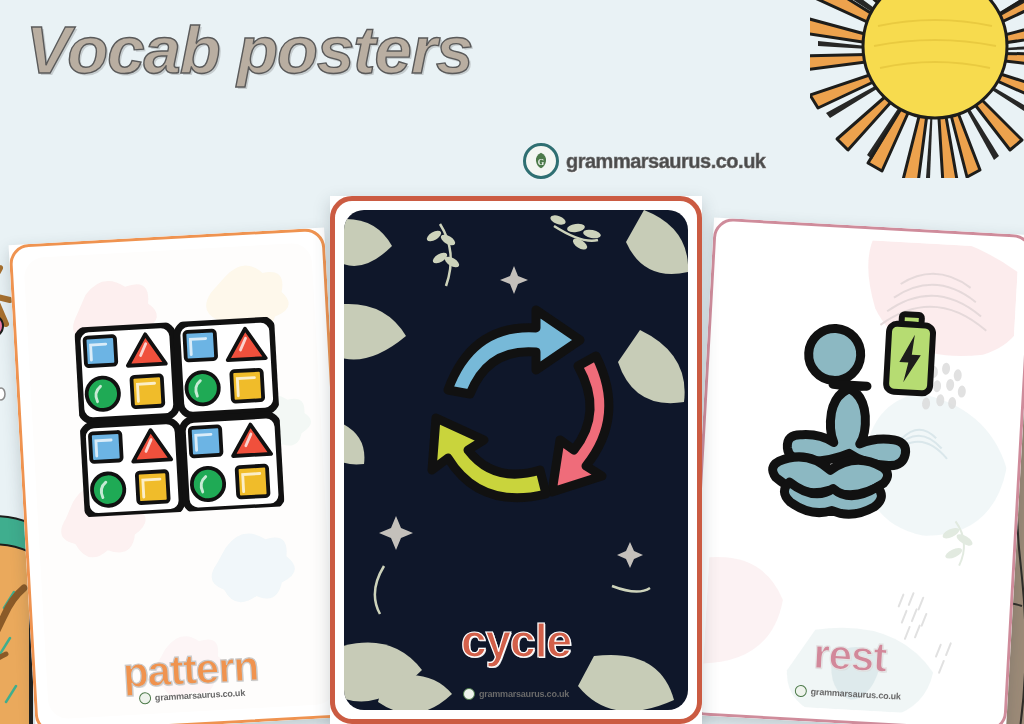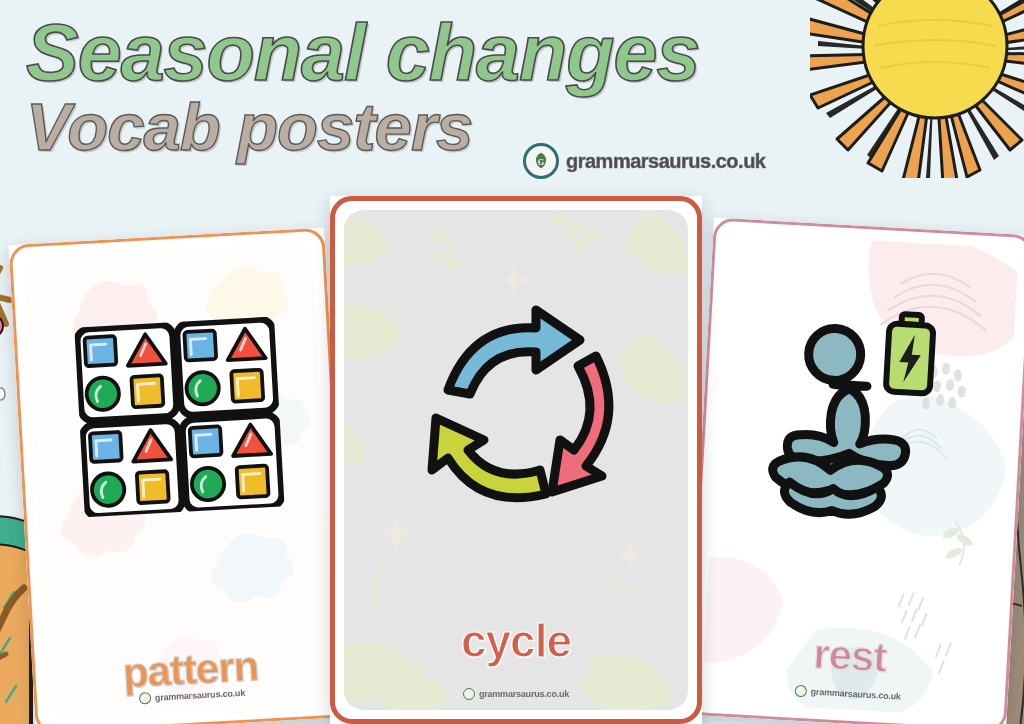--- a/index.html
+++ b/index.html
@@ -93,21 +93,21 @@
   #poster-pattern .frame{border:3.5px solid #ef9350;}
   #poster-pattern .p-label{top:396px;color:#f0934e;
     -webkit-text-stroke:1.2px #c9c9c9;
     text-shadow:1px 1px 0 rgba(200,200,200,.5);}
 
   
   #poster-cycle{
     left:330px;top:196px;width:372px;height:528px;
     z-index:6;
   }
-  #poster-cycle .inner{background:#e5e5e5;}
+  #poster-cycle .inner{background:#0f172a;}
   #poster-cycle .frame{border:5px solid #cb5b42;border-radius:22px;}
   #poster-cycle .p-label{top:404px;color:#d2604a;font-size:46px;
     -webkit-text-stroke:1.2px #ffffff;
     text-shadow:1px 1px 0 rgba(255,255,255,.9);}
 
   
   #poster-rest{
     left:700px;top:226px;width:320px;height:498px;
     transform:rotate(3.2deg);transform-origin:50% 50%;
   }
@@ -230,21 +230,20 @@
         <path d="M62 0 Q56 86 66 170 Q74 248 64 320"></path>
         <path d="M16 120 Q38 114 62 122"></path>
         <path d="M20 196 Q42 190 66 198"></path>
       </g>
       <path d="M18 168 Q30 158 40 172 Q34 192 20 190 Z" fill="#cfd9dd" stroke="#1d1d1b" stroke-width="2"></path>
       <g fill="#b5a characterized"></g>
     </svg>
   </div>
 
   <div class="title-wrap">
-    <div class="t1">Seasonal changes</div>
     <div class="t2">Vocab posters</div>
   </div>
 
   <div class="brand">
     <div class="brand-mark">
       <svg viewBox="0 0 24 24" width="22" height="22">
         <circle cx="12" cy="12" r="11" fill="#f3f6f2"></circle>
         <path d="M12 3 C8 5 6 8 6.5 12 C7 16 9.5 19 12 20 C14.5 19 17 16 17.5 12 C18 8 16 5 12 3 Z" fill="#4d7a4a"></path>
         <text x="12" y="16.2" text-anchor="middle" font-family="Liberation Serif, serif" font-size="9" font-weight="bold" fill="#f3f6f2">G</text>
       </svg>

